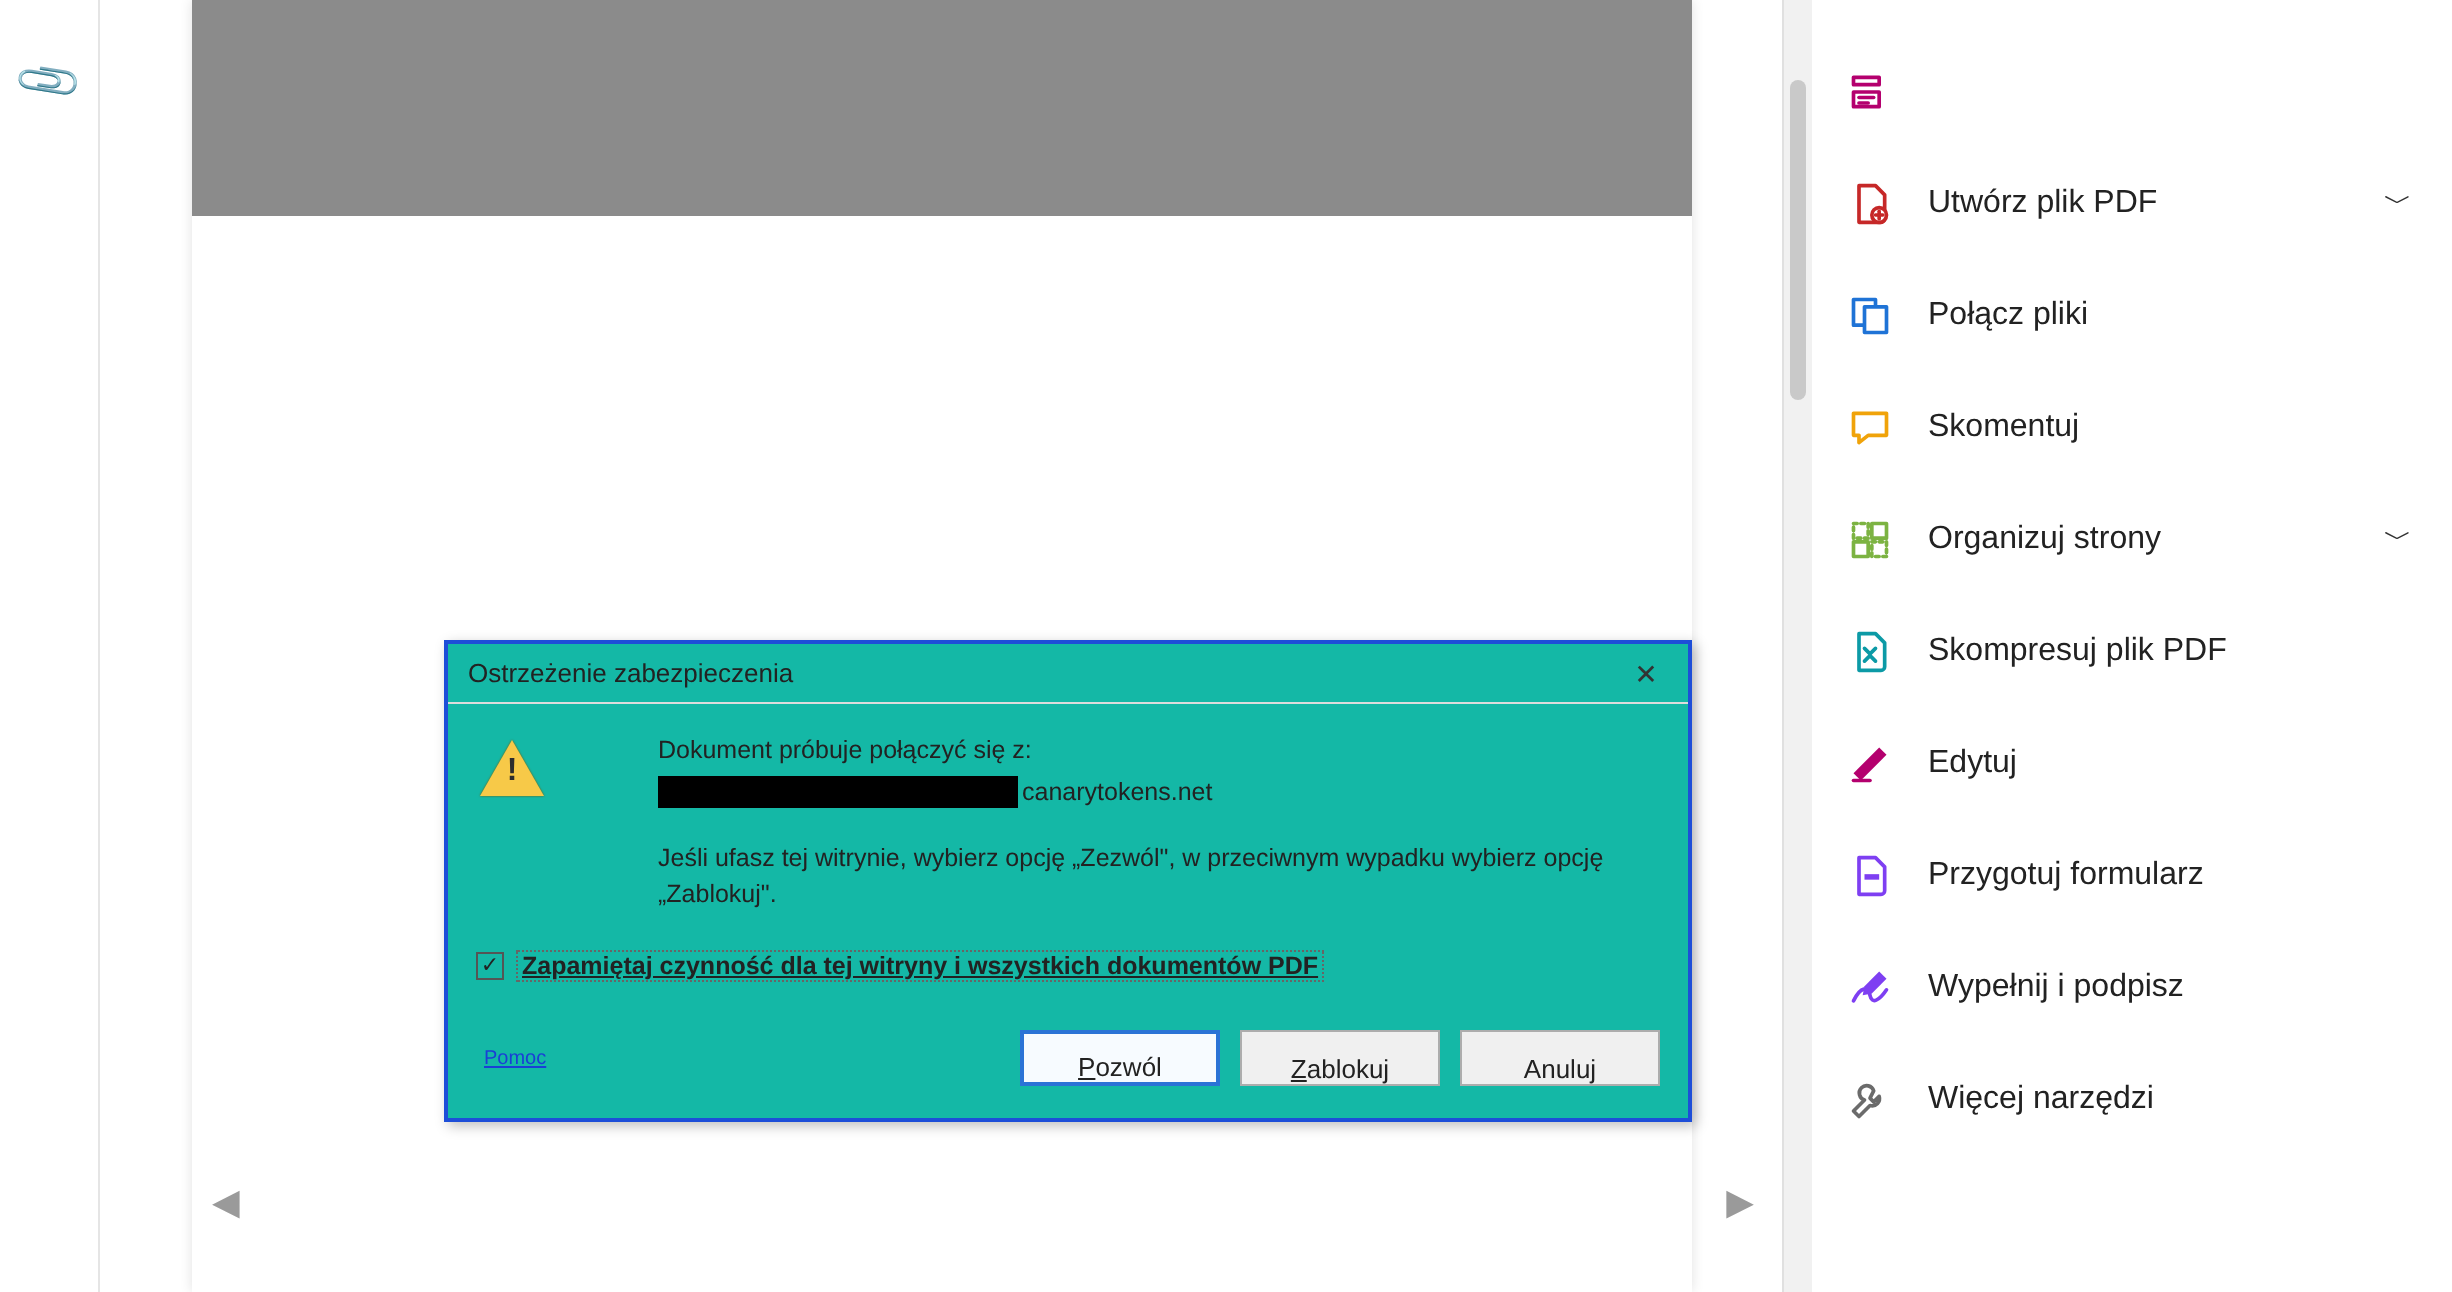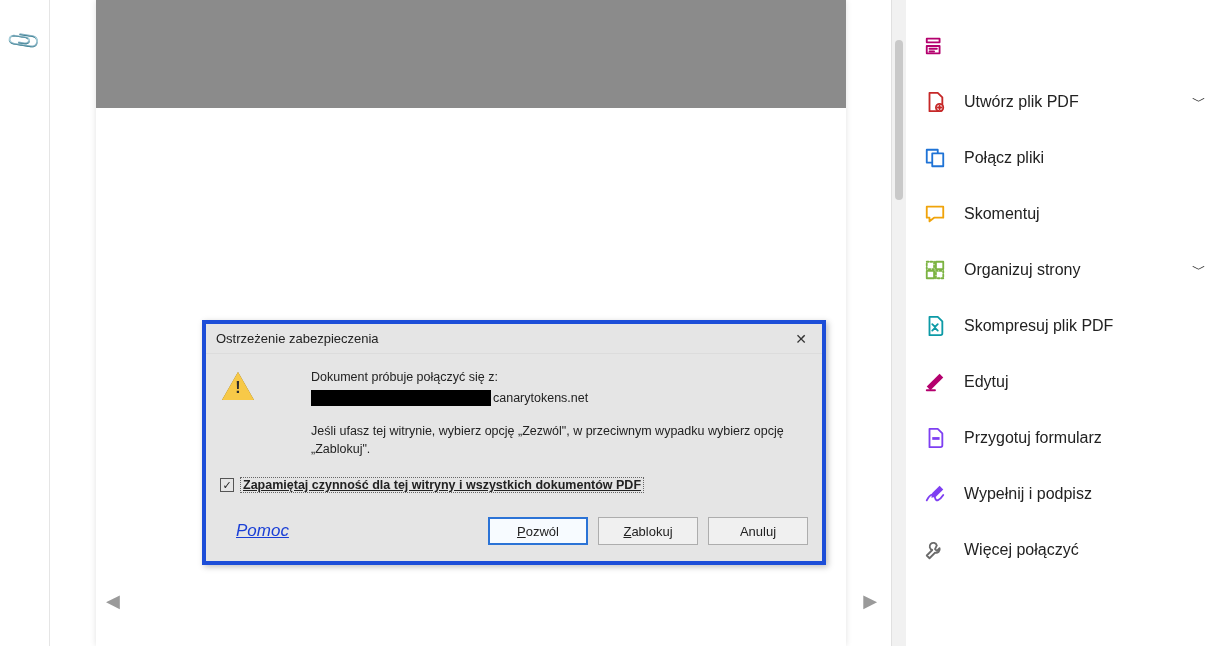--- a/index.html
+++ b/index.html
@@ -88,25 +88,25 @@
     font-size: 16px;
     color: #222;
   }
   .chev {
     font-size: 14px;
     color: #333;
   }
   
   .dialog {
     position: absolute;
-    left: 152px;
+    left: 172px;
     top: 320px;
     width: 624px;
-    background: #e5e5e5;
-    border: 4px solid #1d4ed8;
+    background: #14b8a6;
+    border: 2px solid #1d4ed8;
     box-shadow: 2px 2px 6px rgba(0,0,0,0.25);
     z-index: 10;
   }
   .dlg-titlebar {
     display: flex;
     align-items: center;
     height: 30px;
     padding: 0 6px 0 10px;
     border-bottom: 1px solid #dcdcdc;
     font-size: 13px;
@@ -161,32 +161,31 @@
   }
   .chk-label { border:1px dotted #666; padding: 0 2px; font-weight: bold; text-decoration: underline; }
   .dlg-footer {
     margin-top: 24px;
     display:flex;
     align-items:center;
   }
   .help-link {
     color: #1a3fd6;
     text-decoration: underline;
-    font-size: 17px;
-    margin-left: 16px;
-    font-style: italic;
+    font-size: 10px;
+    margin-left: 4px;
   }
   .btns { margin-left:auto; display:flex; gap: 10px; }
   .btn {
     min-width: 100px;
     height: 28px;
     border: 1px solid #adadad;
     background: #f0f0f0;
     font-size: 13px;
-    display:flex; align-items:center; justify-content:center;
+    display:flex; align-items:flex-end; justify-content:center;
     cursor: pointer;
     padding: 0 10px;
   }
   .btn.primary {
     border: 2px solid #2b73d6;
     background: #f7fbff;
   }
   .btn .ul { text-decoration: underline; }
 </style>
 </head>
@@ -340,17 +339,17 @@
             </svg>
           </span>
           <span class="side-label">Wypełnij i podpisz</span>
         </div>
         <div class="side-item">
           <span class="side-icon">
             <svg width="22" height="22" viewBox="0 0 24 24" fill="none" stroke="#6b6b6b" stroke-width="2" stroke-linecap="round" stroke-linejoin="round">
               <path d="M14 7a4 4 0 1 0-5 5l-6 6 3 3 6-6a4 4 0 0 0 5-5l-3 3-2-2z"></path>
             </svg>
           </span>
-          <span class="side-label">Więcej połączyć</span>
+          <span class="side-label">Więcej narzędzi</span>
         </div>
       </div>
   </div>
 </div>
 
 </body></html>

